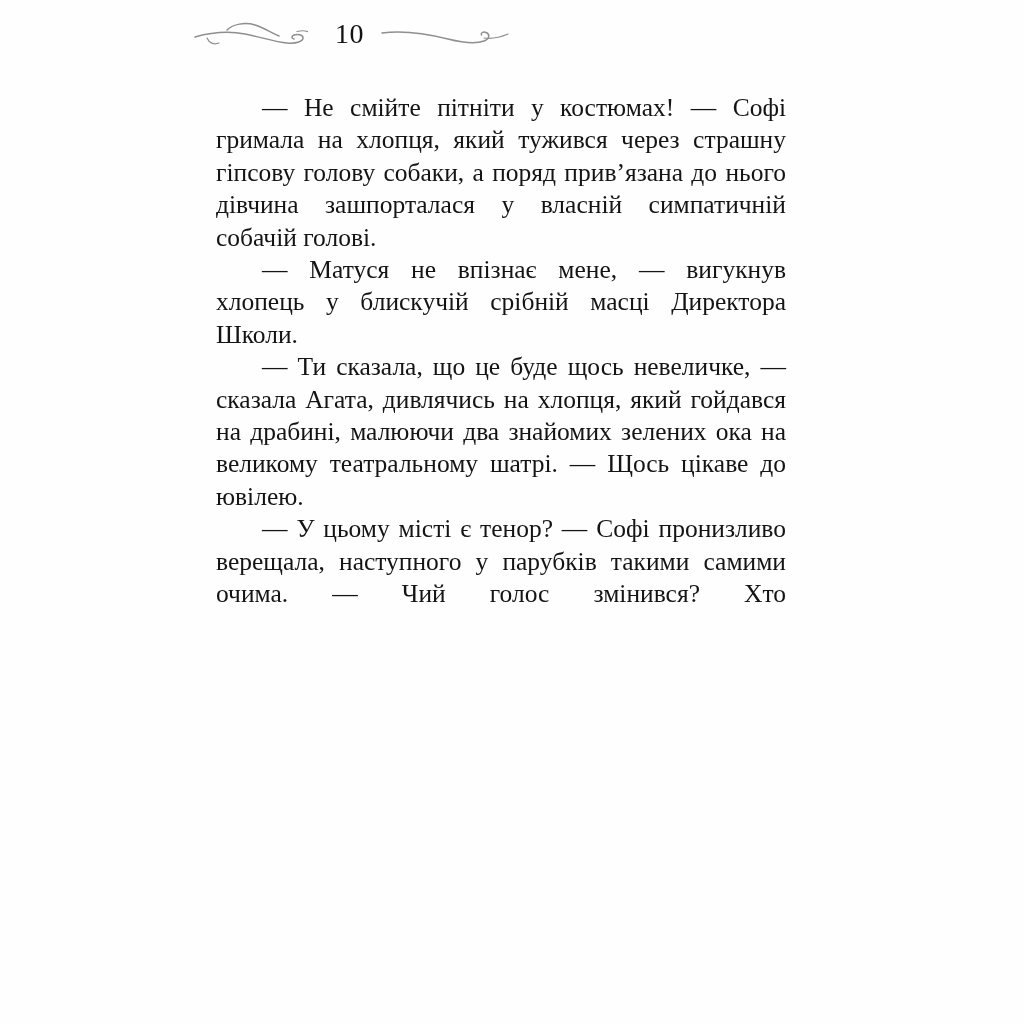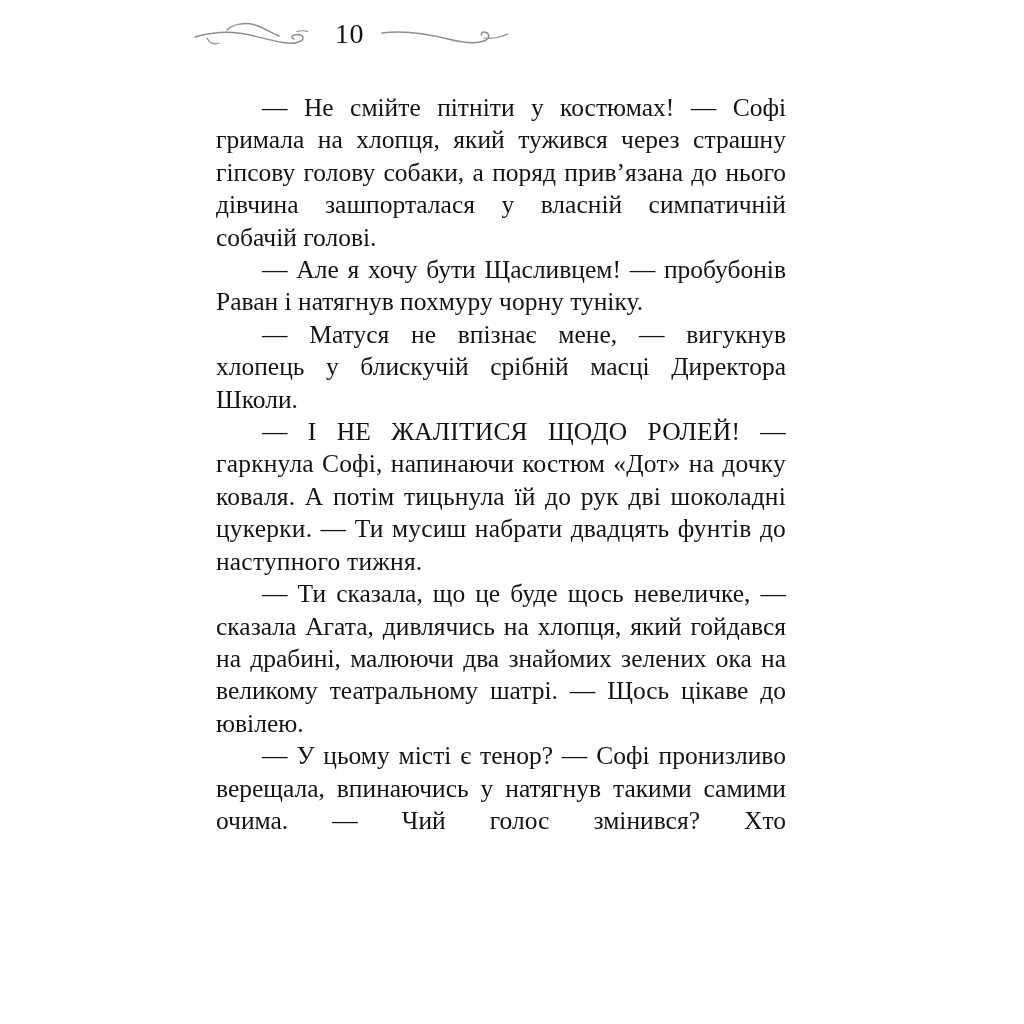--- a/index.html
+++ b/index.html
@@ -108,20 +108,18 @@
       <g fill="none" stroke="#8f8f8f" stroke-width="1.5" stroke-linecap="round">
         <path d="M2 14 C 24 11, 48 15, 68 20 C 84 24, 96 25, 104 22 C 110 19.6, 110 15, 106 13.5 C 103 12.4, 100.5 14, 101.5 16"></path>
         <path d="M104 19 C 112 20, 120 18.5, 128 15" stroke-width="1.2"></path>
       </g>
     </svg>
 
   </div>
 
   <div class="textblock">
     <p>— Не смійте пітніти у костюмах! — Софі гримала на хлопця, який тужився через страшну гіпсову голову собаки, а поряд прив’язана до нього дівчина зашпорталася у власній симпатич­ній собачій голові.</p>
-    <p>— Але я хочу бути Щасливцем! — пробу­бонів Раван і натягнув похмуру чорну туніку.</p>
     <p>— Матуся не впізнає мене, — вигукнув хлопець у блискучій срібній масці Директора Школи.</p>
-    <p class="caps">— І НЕ ЖАЛІТИСЯ ЩОДО РОЛЕЙ! — гаркнула Софі, напинаючи костюм «Дот» на дочку коваля. А потім тицьнула їй до рук дві шоко­ладні цукерки. — Ти мусиш набрати двадцять фунтів до наступного тижня.</p>
     <p>— Ти сказала, що це буде щось невелич­ке, — сказала Агата, дивлячись на хлопця, який гойдався на драбині, малюючи два знайомих зелених ока на великому театральному шатрі. — Щось цікаве до ювілею.</p>
-    <p>— У цьому місті є тенор? — Софі про­низливо верещала, впинаючись у натягнув таки­ми самими очима. — Чий голос змінився? Хто</p>
+    <p>— У цьому місті є тенор? — Софі про­низливо верещала, наступного у парубків таки­ми самими очима. — Чий голос змінився? Хто</p>
   </div>
 
 </div>
 
 </body></html>

